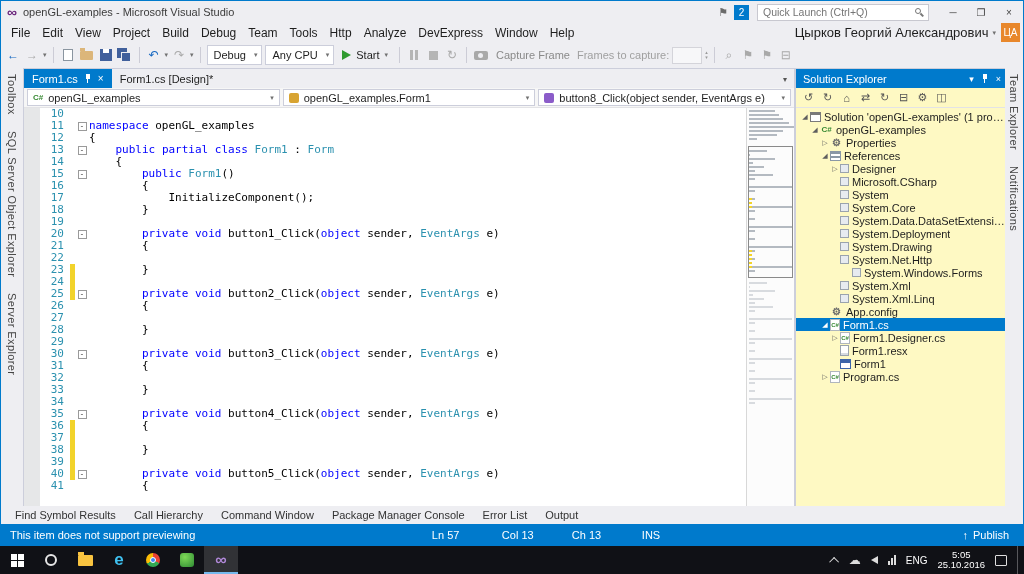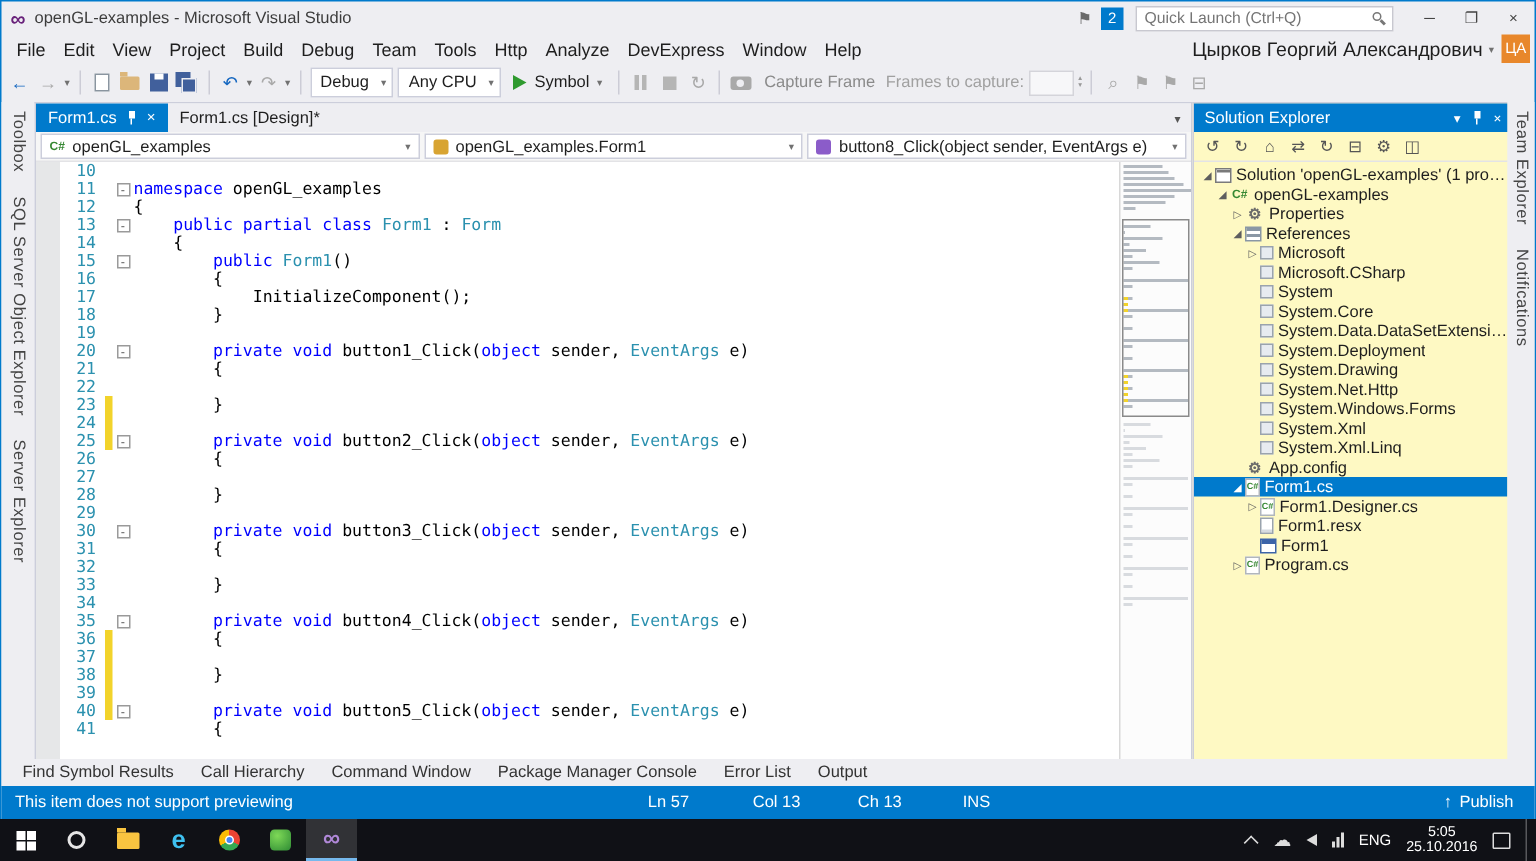--- a/index.html
+++ b/index.html
@@ -233,21 +233,21 @@
     <span class="combo">
           <span>Debug</span>
           <span class="caret">▾</span>
         </span>
     <span class="combo">
           <span>Any CPU</span>
           <span class="caret">▾</span>
         </span>
     <span class="start-btn">
       <span class="ic-play"></span>
-      <span>Symbol</span>
+      <span>Start</span>
       <span class="caret">▾</span>
     </span>
     <span class="tsep"></span>
     <span class="tbi">
           <span class="ic-pause">
             <i></i>
             <i></i>
           </span>
         </span>
     <span class="tbi">
@@ -548,21 +548,21 @@
               <span class="tlabel">Properties</span>
             </div>
             <div class="se-row" style="padding-left: 24px;">
               <span class="arrow">◢</span>
               <span class="ticon icon-references"></span>
               <span class="tlabel">References</span>
             </div>
             <div class="se-row" style="padding-left: 34px;">
               <span class="arrow">▷</span>
               <span class="ticon icon-analyzers"></span>
-              <span class="tlabel">Microsoft</span>
+              <span class="tlabel">Designer</span>
             </div>
             <div class="se-row" style="padding-left: 34px;">
               <span class="arrow"></span>
               <span class="ticon icon-reference"></span>
               <span class="tlabel">Microsoft.CSharp</span>
             </div>
             <div class="se-row" style="padding-left: 34px;">
               <span class="arrow"></span>
               <span class="ticon icon-reference"></span>
               <span class="tlabel">System</span>
@@ -585,21 +585,21 @@
             <div class="se-row" style="padding-left: 34px;">
               <span class="arrow"></span>
               <span class="ticon icon-reference"></span>
               <span class="tlabel">System.Drawing</span>
             </div>
             <div class="se-row" style="padding-left: 34px;">
               <span class="arrow"></span>
               <span class="ticon icon-reference"></span>
               <span class="tlabel">System.Net.Http</span>
             </div>
-            <div class="se-row" style="padding-left: 34px;">
+            <div class="se-row" style="padding-left: 46px;">
               <span class="arrow"></span>
               <span class="ticon icon-reference"></span>
               <span class="tlabel">System.Windows.Forms</span>
             </div>
             <div class="se-row" style="padding-left: 34px;">
               <span class="arrow"></span>
               <span class="ticon icon-reference"></span>
               <span class="tlabel">System.Xml</span>
             </div>
             <div class="se-row" style="padding-left: 34px;">

